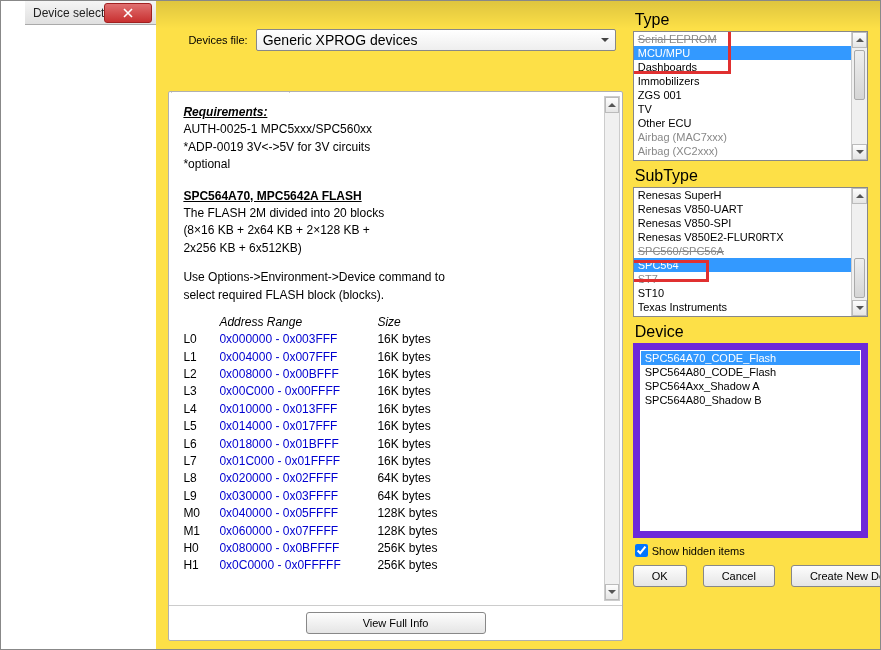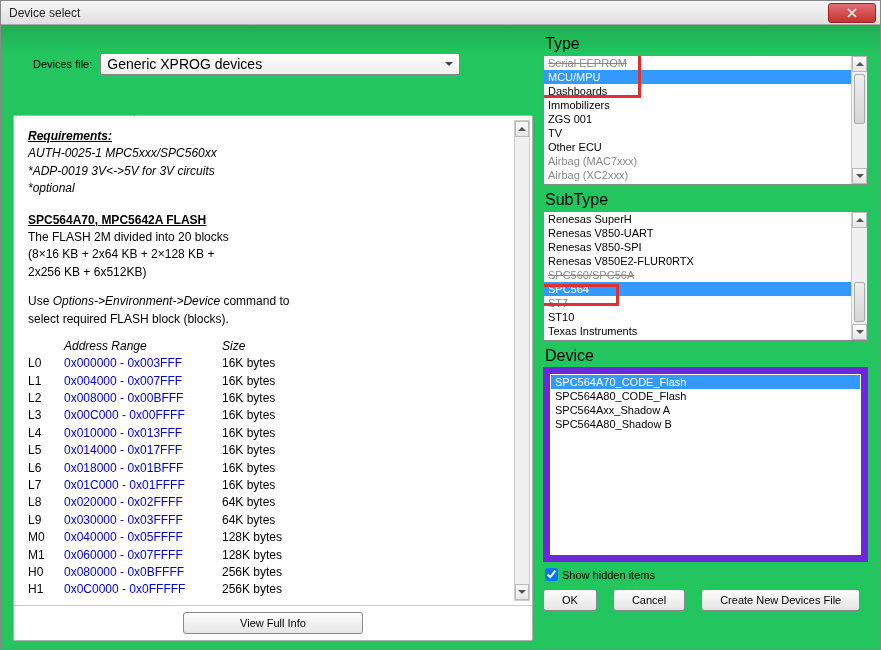--- a/index.html
+++ b/index.html
@@ -10,21 +10,22 @@
   width: 881px;
   height: 650px;
   overflow: hidden;
 }
 .window {
   width: 881px;
   height: 650px;
   background: #fff;
   border: 1px solid #888;
   display: flex;
-  flex-direction: column;
+  flex-direction: row;
+  padding-left: 24px;
 }
 .titlebar {
   height: 24px;
   background: linear-gradient(#f5f5f5, #e0e0e0);
   display: flex;
   align-items: center;
   padding: 0 4px;
   border-bottom: 1px solid #aaa;
 }
 .titlebar-text { flex: 1; font-size: 12px; color: #222; padding-left: 4px; }
@@ -34,21 +35,21 @@
   border: 1px solid #a02020;
   border-radius: 3px;
   color: #fff;
   display: flex; align-items: center; justify-content: center;
   font-weight: bold;
   cursor: pointer;
 }
 .close-btn svg { width: 10px; height: 10px; }
 .body-area {
   flex: 1;
-  background: #22c55e;
+  background: #fde047;
   padding: 10px 12px 8px 12px;
   display: flex;
   gap: 10px;
   overflow: hidden;
   position: relative;
 }
 .shadow-strip {
   position: absolute;
   left: 0; right: 0; top: 0;
   height: 28px;
@@ -108,21 +109,21 @@
   overflow: hidden;
   padding: 12px 14px 4px 14px;
   position: relative;
 }
 .info-content {
   font-size: 12px;
   line-height: 1.45;
   color: #000;
 }
 .info-content .req { font-weight: bold; text-decoration: underline; font-style: italic; }
-.info-content .ital { font-style: italic; }
+.info-content .ital { }
 .info-content .sec-title { font-weight: bold; text-decoration: underline; margin-top: 14px; display: block; }
 .info-content .plain { display: block; }
 .block-table { margin-top: 10px; }
 .block-table .hdr { display: flex; font-style: italic; }
 .block-table .hdr .c1 { width: 36px; }
 .block-table .hdr .c2 { width: 158px; }
 .block-table .hdr .c3 { }
 .block-row { display: flex; }
 .block-row .c1 { width: 36px; }
 .block-row .c2 { width: 158px; color: #0000d0; }

